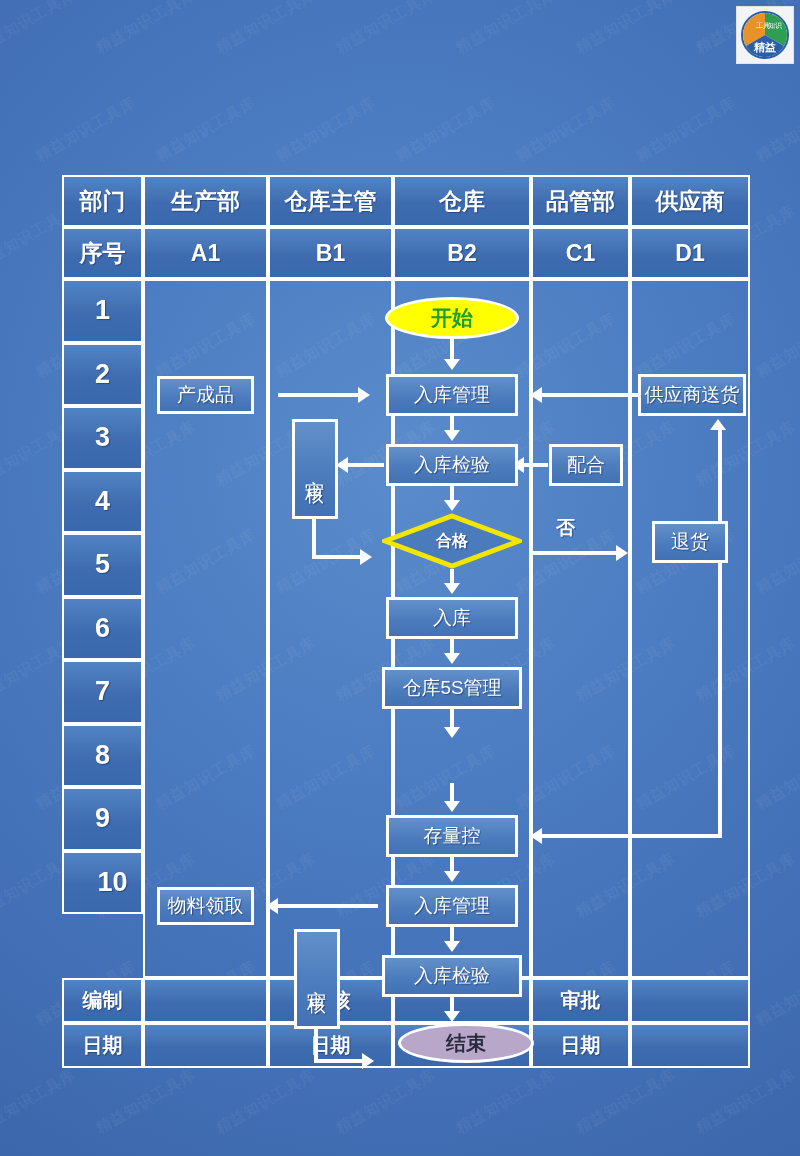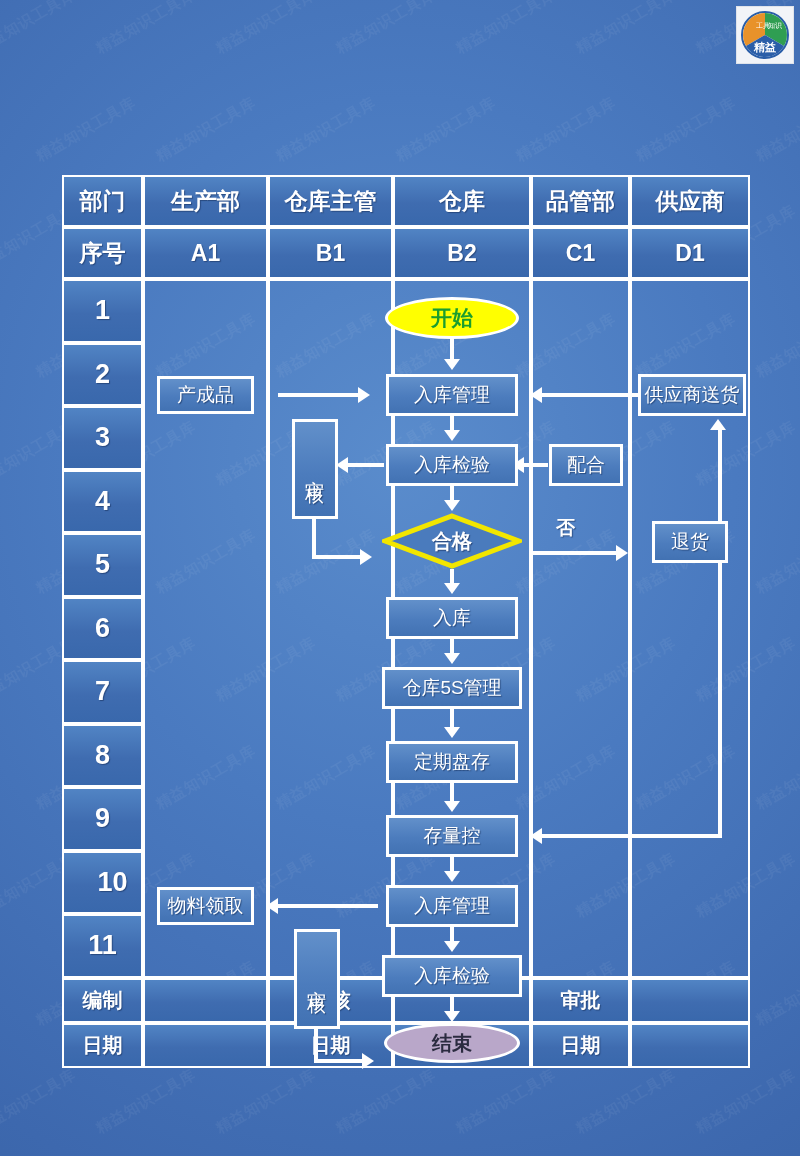--- a/index.html
+++ b/index.html
@@ -126,21 +126,21 @@
   }
   .diamond {
     position: absolute;
     z-index: 14;
     display:flex; align-items:center; justify-content:center;
   }
   .diamond .dlabel {
     position: relative;
     color: #ffffff;
     font-weight: bold;
-    font-size: 20px;
+    font-size: 16px;
     text-shadow: 1px 1px 1px rgba(25,50,95,0.7);
     z-index: 2;
   }
   .diamond svg { position:absolute; inset:0; }
 
   
   .conn { position: absolute; background: #ffffff; z-index: 12; }
   .arrow-head { position: absolute; width:0; height:0; z-index: 13; }
   .ah-down { border-left: 8px solid transparent; border-right: 8px solid transparent; border-top: 11px solid #ffffff; }
   .ah-up   { border-left: 8px solid transparent; border-right: 8px solid transparent; border-bottom: 11px solid #ffffff; }
@@ -266,21 +266,20 @@
     <div class="grid-cell seq" style="left: 0px; top: 104px; width: 81px; height: 63.5px;">1</div>
     <div class="grid-cell seq" style="left: 0px; top: 167.5px; width: 81px; height: 63.5px;">2</div>
     <div class="grid-cell seq" style="left: 0px; top: 231px; width: 81px; height: 63.5px;">3</div>
     <div class="grid-cell seq" style="left: 0px; top: 294.5px; width: 81px; height: 63.5px;">4</div>
     <div class="grid-cell seq" style="left: 0px; top: 358px; width: 81px; height: 63.5px;">5</div>
     <div class="grid-cell seq" style="left: 0px; top: 421.5px; width: 81px; height: 63.5px;">6</div>
     <div class="grid-cell seq" style="left: 0px; top: 485px; width: 81px; height: 63.5px;">7</div>
     <div class="grid-cell seq" style="left: 0px; top: 548.5px; width: 81px; height: 63.5px;">8</div>
     <div class="grid-cell seq" style="left: 0px; top: 612px; width: 81px; height: 63.5px;">9</div>
     <div class="grid-cell seq" style="left: 0px; top: 675.5px; width: 81px; height: 63.5px; padding-left: 20px;">10</div>
-    <div class="grid-cell seq" style="left: 0px; top: 739px; width: 81px; height: 63.5px;">11</div>
     <div class="lane" style="left: 81px; top: 104px; width: 125px; height: 698.5px;"></div>
     <div class="lane" style="left: 206px; top: 104px; width: 125px; height: 698.5px;"></div>
     <div class="lane" style="left: 331px; top: 104px; width: 138px; height: 698.5px;"></div>
     <div class="lane" style="left: 469px; top: 104px; width: 99px; height: 698.5px;"></div>
     <div class="lane" style="left: 568px; top: 104px; width: 120px; height: 698.5px;"></div>
     <div class="conn" style="left: 81px; top: 104px; width: 607px; height: 2px;"></div>
     <div class="conn" style="left: 81px; top: 800.5px; width: 607px; height: 2px;"></div>
     <div class="grid-cell foot" style="left: 0px; top: 802.5px; width: 81px; height: 45px;">编制</div>
     <div class="grid-cell foot" style="left: 81px; top: 802.5px; width: 125px; height: 45px;"></div>
     <div class="grid-cell foot" style="left: 206px; top: 802.5px; width: 125px; height: 45px;">审核</div>
@@ -309,33 +308,32 @@
       <span class="dlabel">合格</span>
     </div>
     <div class="conn" style="left: 388px; top: 394px; width: 4px; height: 16px;"></div>
     <div class="arrow-head ah-down" style="left: 382px; top: 408px;"></div>
     <div class="node" style="left: 324px; top: 422px; width: 132px; height: 42px;">入库</div>
     <div class="conn" style="left: 388px; top: 464px; width: 4px; height: 16px;"></div>
     <div class="arrow-head ah-down" style="left: 382px; top: 478px;"></div>
     <div class="node" style="left: 320px; top: 492px; width: 140px; height: 42px;">仓库5S管理</div>
     <div class="conn" style="left: 388px; top: 534px; width: 4px; height: 20px;"></div>
     <div class="arrow-head ah-down" style="left: 382px; top: 552px;"></div>
-    <div class="node" style="left: 324px; top: 566px; width: 132px; height: 42px;">定期盘存</div>
     <div class="conn" style="left: 388px; top: 608px; width: 4px; height: 20px;"></div>
     <div class="arrow-head ah-down" style="left: 382px; top: 626px;"></div>
     <div class="node" style="left: 324px; top: 640px; width: 132px; height: 42px;">存量控</div>
     <div class="conn" style="left: 388px; top: 682px; width: 4px; height: 16px;"></div>
     <div class="arrow-head ah-down" style="left: 382px; top: 696px;"></div>
     <div class="node" style="left: 324px; top: 710px; width: 132px; height: 42px;">入库管理</div>
     <div class="conn" style="left: 388px; top: 752px; width: 4px; height: 16px;"></div>
     <div class="arrow-head ah-down" style="left: 382px; top: 766px;"></div>
     <div class="node" style="left: 320px; top: 780px; width: 140px; height: 42px;">入库检验</div>
     <div class="conn" style="left: 388px; top: 822px; width: 4px; height: 16px;"></div>
     <div class="arrow-head ah-down" style="left: 382px; top: 836px;"></div>
-    <div class="oval-end" style="left: 322px; top: 848px; width: 136px; height: 40px;">结束</div>
+    <div class="oval-end" style="left: 336px; top: 848px; width: 136px; height: 40px;">结束</div>
     <div class="node" style="left: 95px; top: 201px; width: 97px; height: 38px;">产成品</div>
     <div class="node" style="left: 95px; top: 712px; width: 97px; height: 38px;">物料领取</div>
     <div class="conn" style="left: 216px; top: 218px; width: 82px; height: 4px;"></div>
     <div class="arrow-head ah-right" style="left: 296px; top: 212px;"></div>
     <div class="conn" style="left: 216px; top: 729px; width: 100px; height: 4px;"></div>
     <div class="arrow-head ah-left" style="left: 204px; top: 723px;"></div>
     <div class="node vert" style="left: 230px; top: 244px; width: 46px; height: 100px;">审核</div>
     <div class="conn" style="left: 282px; top: 288px; width: 40px; height: 4px;"></div>
     <div class="arrow-head ah-left" style="left: 274px; top: 282px;"></div>
     <div class="conn" style="left: 250px; top: 344px; width: 4px; height: 40px;"></div>

